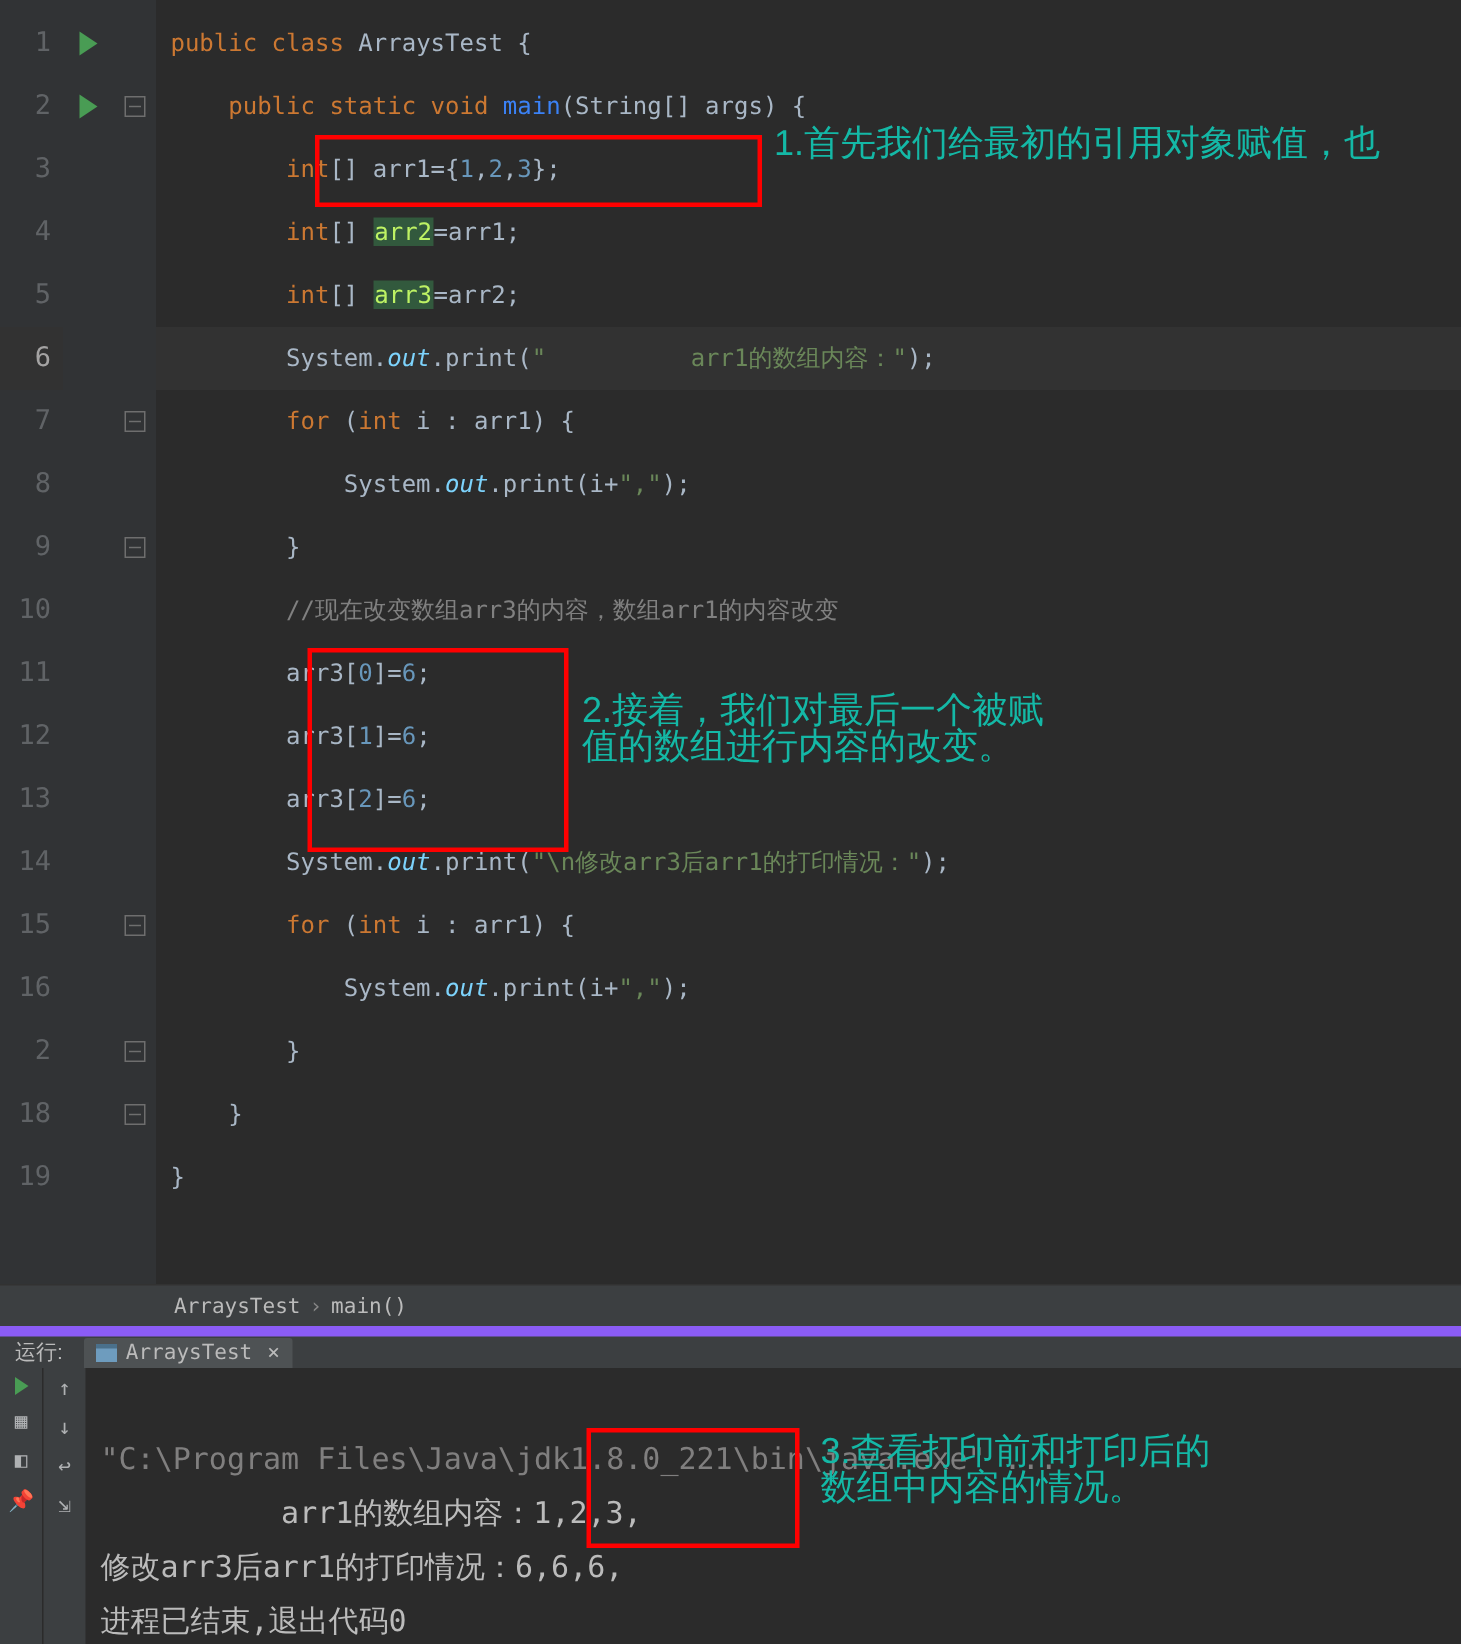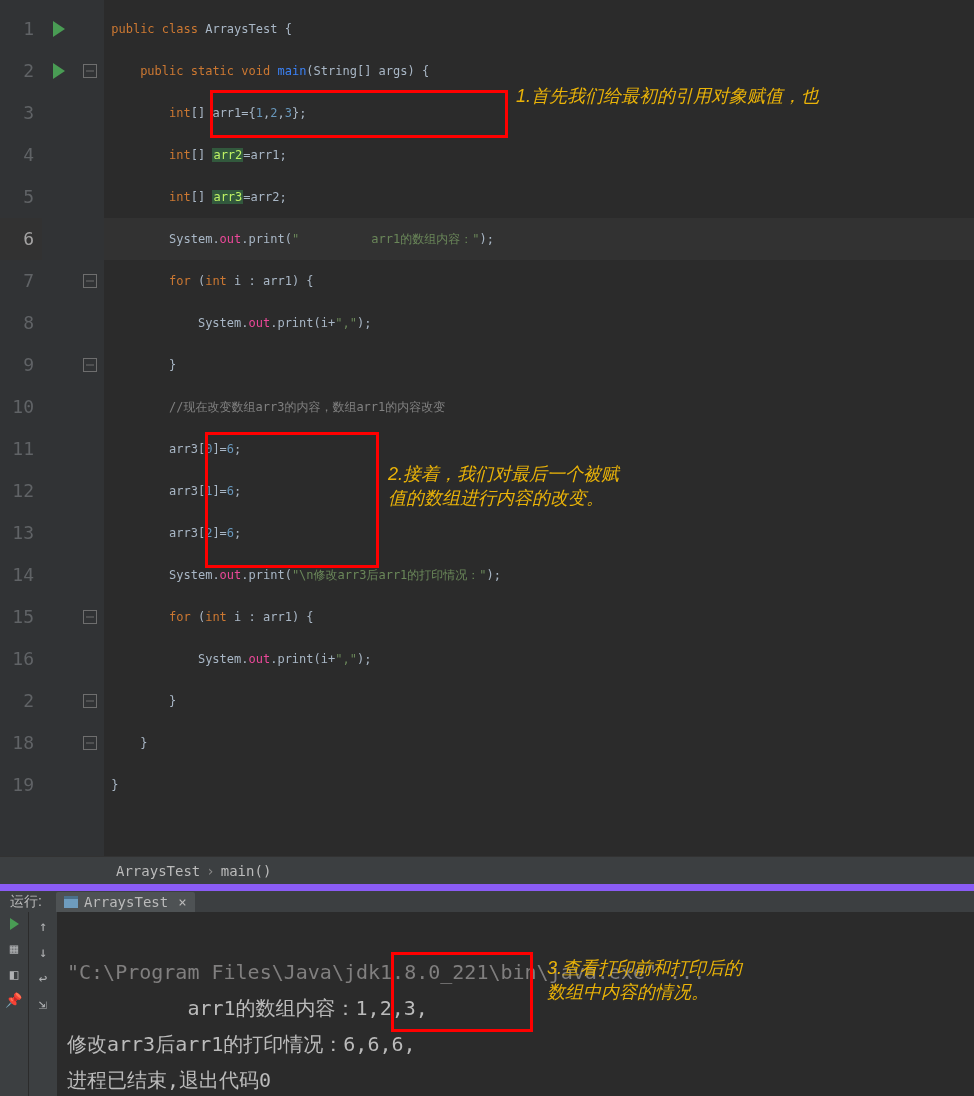--- a/index.html
+++ b/index.html
@@ -8,34 +8,34 @@
   .gutter div{height:42px;line-height:42px;padding-right:8px;font-size:18px;}
   .gutter .hl{background:#323232;color:#a4a3a3;}
   .markers{width:34px;background:#313335;padding-top:8px;}
   .markers div{height:42px;display:flex;align-items:center;justify-content:center;}
   .run-tri{width:0;height:0;border-top:8px solid transparent;border-bottom:8px solid transparent;border-left:12px solid #499c54;}
   .fold-col{width:28px;background:#313335;padding-top:8px;}
   .fold-col div{height:42px;display:flex;align-items:center;justify-content:center;}
   .fold-box{width:12px;height:12px;border:1px solid #6e6e6e;position:relative;}
   .fold-box.minus::after{content:"";position:absolute;left:2px;right:2px;top:50%;height:1px;background:#6e6e6e;transform:translateY(-0.5px);}
   .code{flex:1;padding-top:8px;position:relative;}
-  .line{height:42px;line-height:42px;white-space:pre;font-size:12px;}
+  .line{height:42px;line-height:42px;white-space:pre;font-size:16px;}
   .line.hl{background:#323232;}
   .kw{color:#cc7832;}
   .fn{color:#3b82f6;}
   .str{color:#6a8759;}
   .num{color:#6897bb;}
-  .field{color:#ec4899;}
+  .field{color:#7dd3fc;font-style:italic;}
   .cmt{color:#808080;}
   .type{color:#cc7832;}
   .ident{color:#a9b7c6;}
   .var-hl{background:#32593d;color:#bef264;padding:0 1px;}
   
   .redbox{position:absolute;border:3px solid #ff0000;pointer-events:none;}
-  .red-anno{position:absolute;color:#eab308;font-family:"SimSun","Microsoft YaHei",sans-serif;font-size:18px;line-height:24px;pointer-events:none;font-style:italic;}
+  .red-anno{position:absolute;color:#14b8a6;font-family:"SimSun","Microsoft YaHei",sans-serif;font-size:24px;line-height:24px;pointer-events:none;}
   
   .breadcrumbs{width:974px;height:28px;background:#3c3f41;color:#bbbbbb;font-size:14px;display:flex;align-items:center;padding-left:110px;box-sizing:border-box;border-top:1px solid #323232;}
   .crumb{padding:0 6px;color:#bbbbbb;}
   .crumb-sep{color:#888;}
   
   .run-header{width:974px;height:28px;background:#3c3f41;display:flex;align-items:center;border-top:7px solid #8b5cf6;box-sizing:border-box;}
   .run-label{color:#bbbbbb;font-size:14px;padding:0 10px;font-family:"Microsoft YaHei",sans-serif;}
   .run-tab{display:flex;align-items:center;background:#4e5254;padding:2px 8px;margin-left:4px;border-radius:2px 2px 0 0;}
   .tab-icon{width:14px;height:12px;background:#6e9cbe;margin-right:6px;position:relative;}
   .tab-icon::before{content:"";position:absolute;left:0;right:0;top:0;height:3px;background:#4a708b;}

